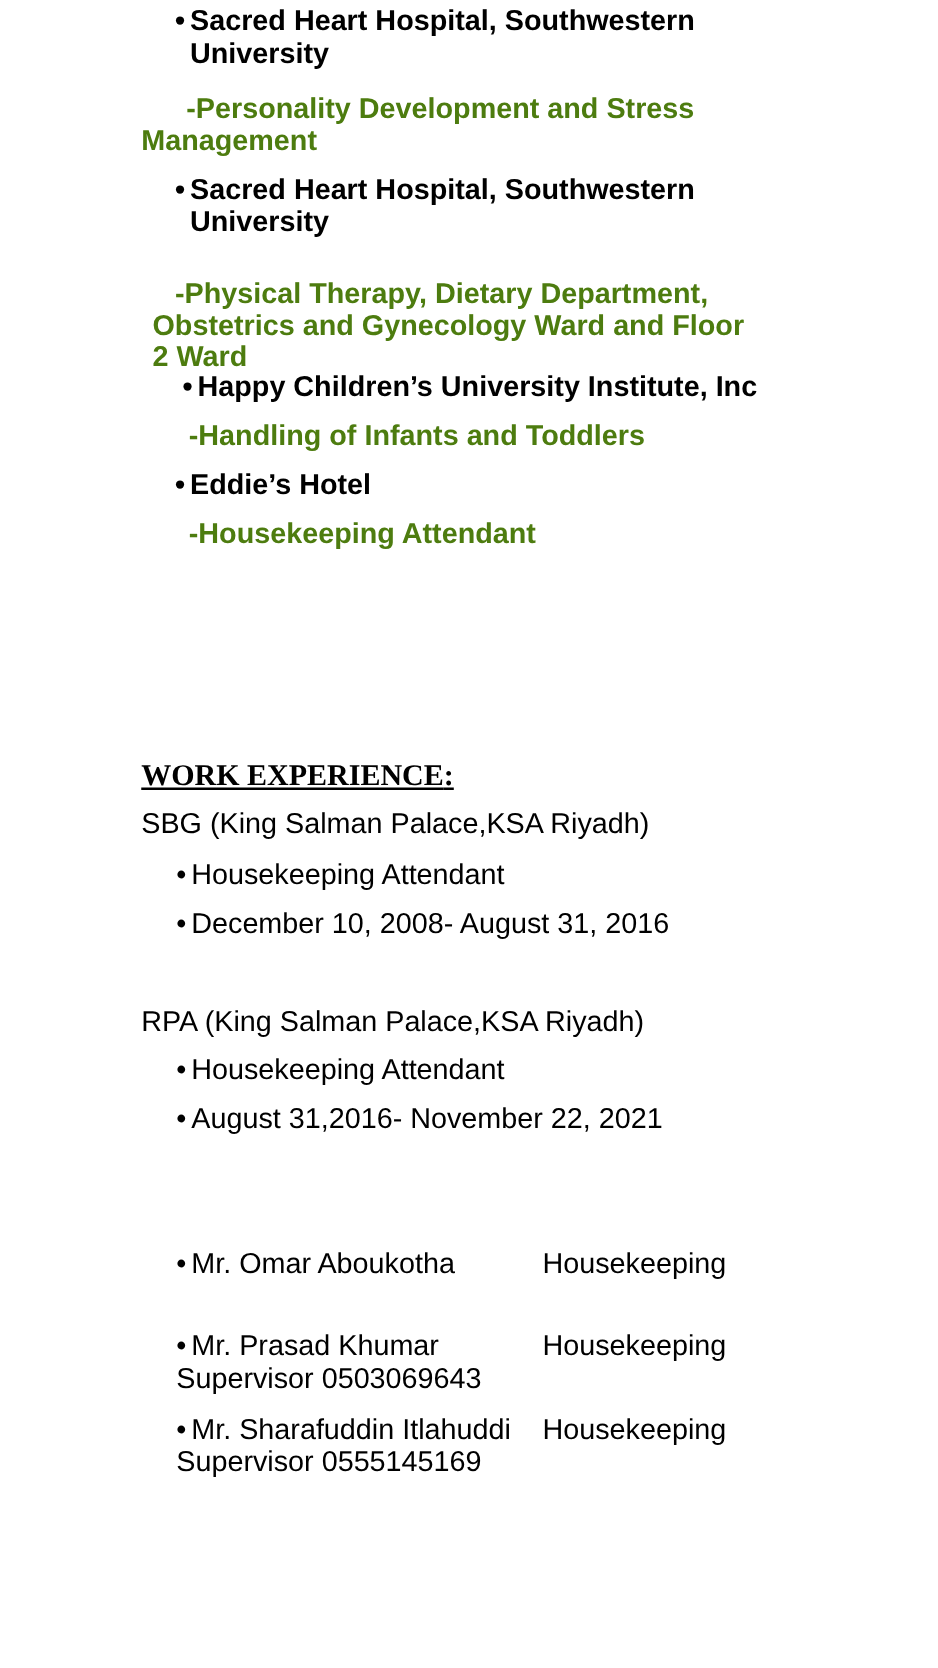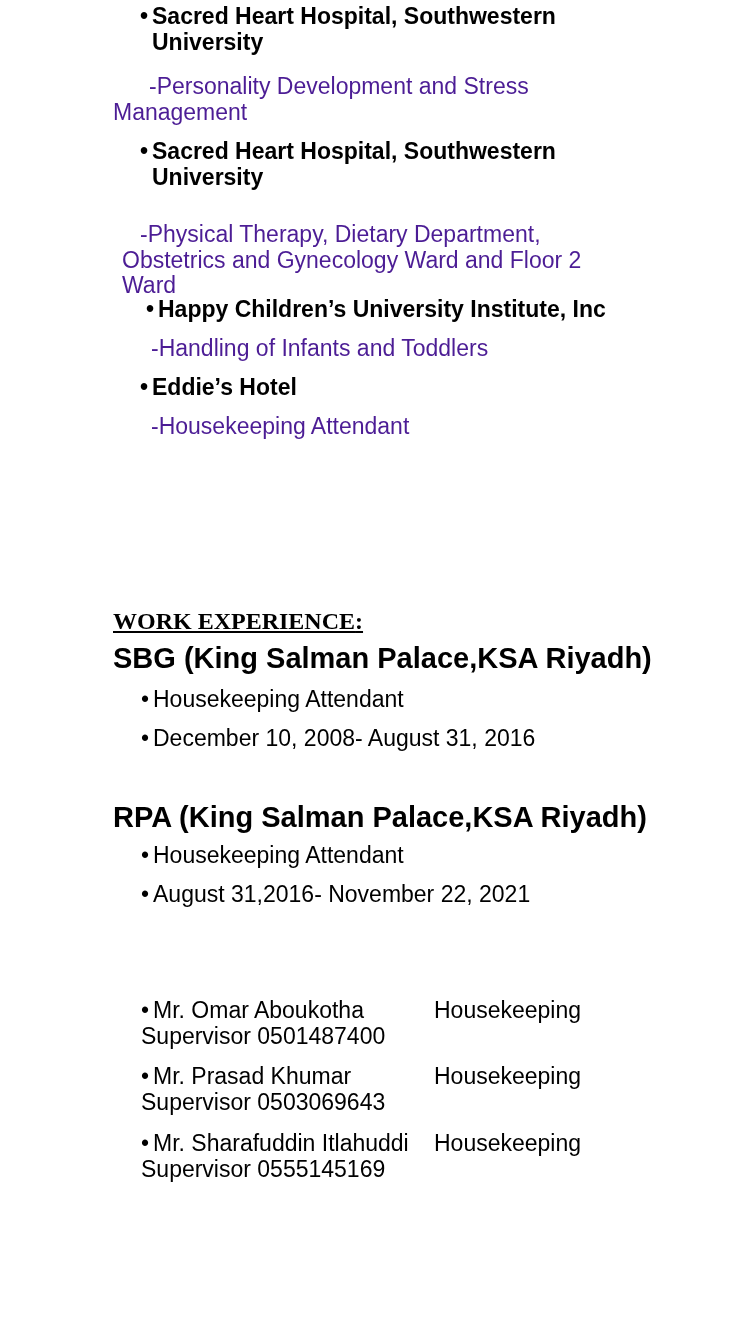--- a/index.html
+++ b/index.html
@@ -20,22 +20,23 @@
     width: 750px;
     height: 1334px;
     overflow: hidden;
   }
 
   
   .para {
     position: absolute;
     font-size: 23px;
     line-height: 25.5px;
-    color: #4c1d95;
+    color: #4d7c0f;
     white-space: normal;
+    font-weight: bold;
   }
   .bold { font-weight: bold; }
 
   
   .bullet {
     position: absolute;
     font-size: 23px;
     line-height: 25.5px;
   }
   .bullet .marker {
@@ -62,23 +63,23 @@
     letter-spacing: 0px;
   }
   .section-head .uline {
     text-decoration: underline;
     text-underline-offset: 2px;
   }
 
   
   .job-head {
     position: absolute;
-    font-size: 29px;
+    font-size: 23px;
     line-height: 26px;
-    font-weight: bold;
+    font-weight: normal;
   }
 
   
   .ref {
     position: absolute;
     font-size: 23px;
     line-height: 25.5px;
   }
   .ref .marker {
     position: absolute;
@@ -172,21 +173,20 @@
     <span class="marker">•</span>
     <span class="btext">August 31,2016- November 22, 2021</span>
   </div>
 
 
   <div class="ref" style="left:141px; top:998px; width:500px;">
     <span class="marker">•</span>
     <span class="rbody">
       <span class="rname">Mr. Omar Aboukotha</span>
       <span class="role">Housekeeping</span>
-      <span class="rsup">Supervisor 0501487400</span>
     </span>
   </div>
 
   <div class="ref" style="left:141px; top:1064px; width:500px;">
     <span class="marker">•</span>
     <span class="rbody">
       <span class="rname">Mr. Prasad Khumar</span>
       <span class="role">Housekeeping</span>
       <span class="rsup">Supervisor 0503069643</span>
     </span>

